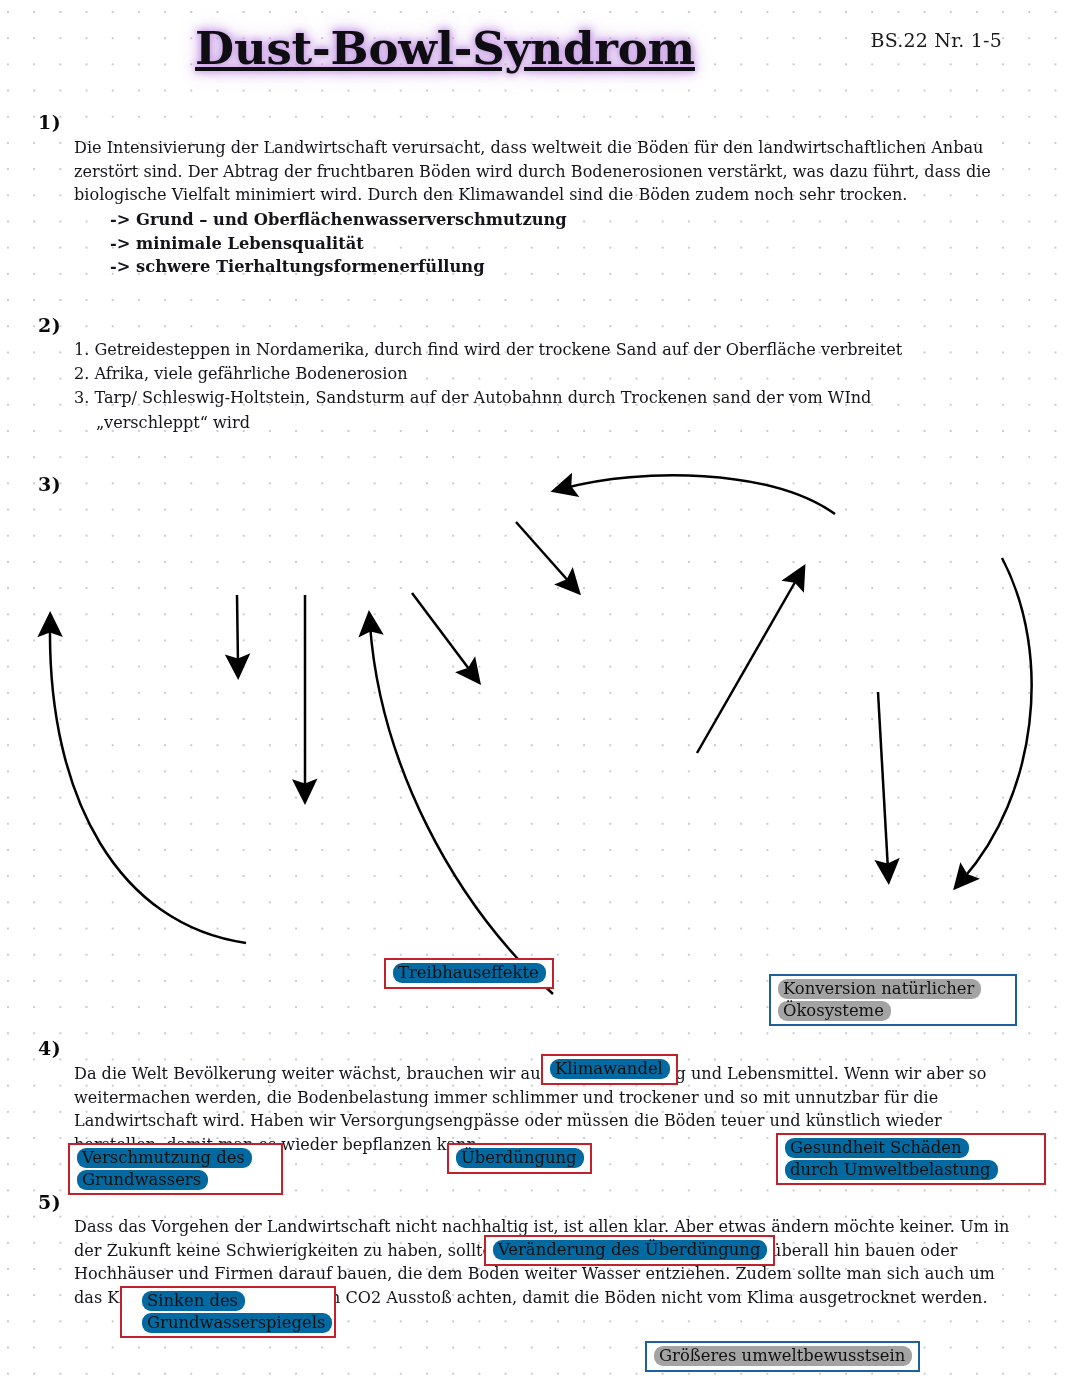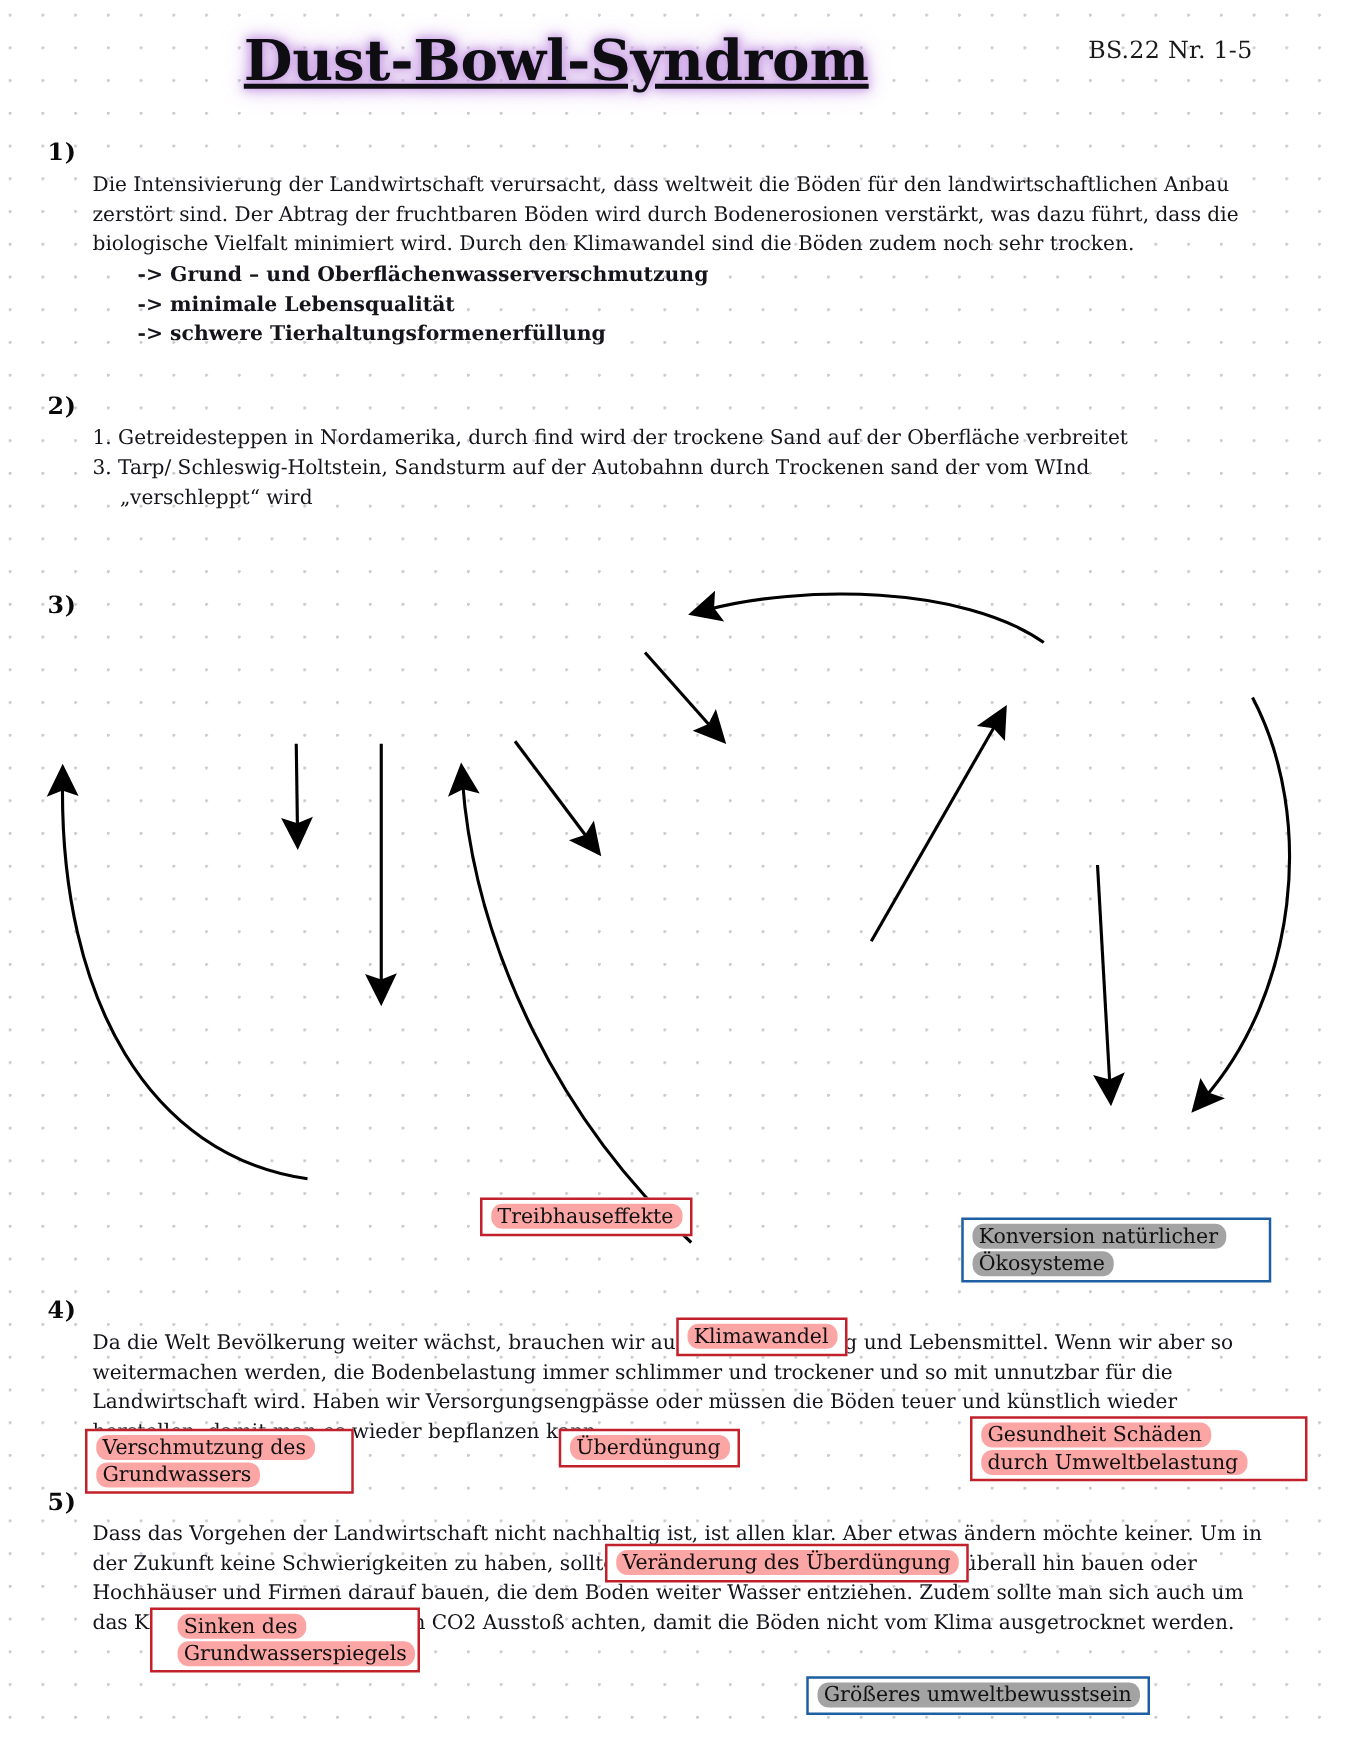--- a/index.html
+++ b/index.html
@@ -114,21 +114,21 @@
     border-radius: 9px;
     padding: 0px 7px 1px 5px;
     display: inline;
     box-decoration-break: clone;
     -webkit-box-decoration-break: clone;
   }
   .node.red {
     border: 2px solid #c2202b;
   }
   .node.red span.hl {
-    background: #fca5a5;
+    background: #0369a1;
   }
   .node.blue {
     border: 2px solid #1d5fa0;
   }
   .node.blue span.hl {
     background: #a3a3a3;
     margin-top: 12px;
   }
   .node .ln { display: block; }
   .node.multi { white-space: normal; }
@@ -146,20 +146,21 @@
     <li>-&gt; Grund – und Oberflächenwasserverschmutzung</li>
     <li>-&gt; minimale Lebensqualität</li>
     <li>-&gt; schwere Tierhaltungsformenerfüllung</li>
   </ul>
 </div>
 
 <div class="sec-num" style="left:38px; top:314px;">2)</div>
 <div class="sec-body" style="left:74px; top:338px; width:960px;">
   <ul class="num-list">
     <li>1. Getreidesteppen in Nordamerika, durch find wird der trockene Sand auf der Oberfläche verbreitet</li>
+    <li>2. Afrika, viele gefährliche Bodenerosion</li>
     <li>
       <span>3. Tarp/ Schleswig-Holtstein, Sandsturm auf der Autobahnn durch Trockenen sand der vom WInd</span>
       <span class="cont">„verschleppt“ wird</span>
     </li>
   </ul>
 </div>
 
 <div class="sec-num" style="left:38px; top:473px;">3)</div>
 
 <div id="diagram">

